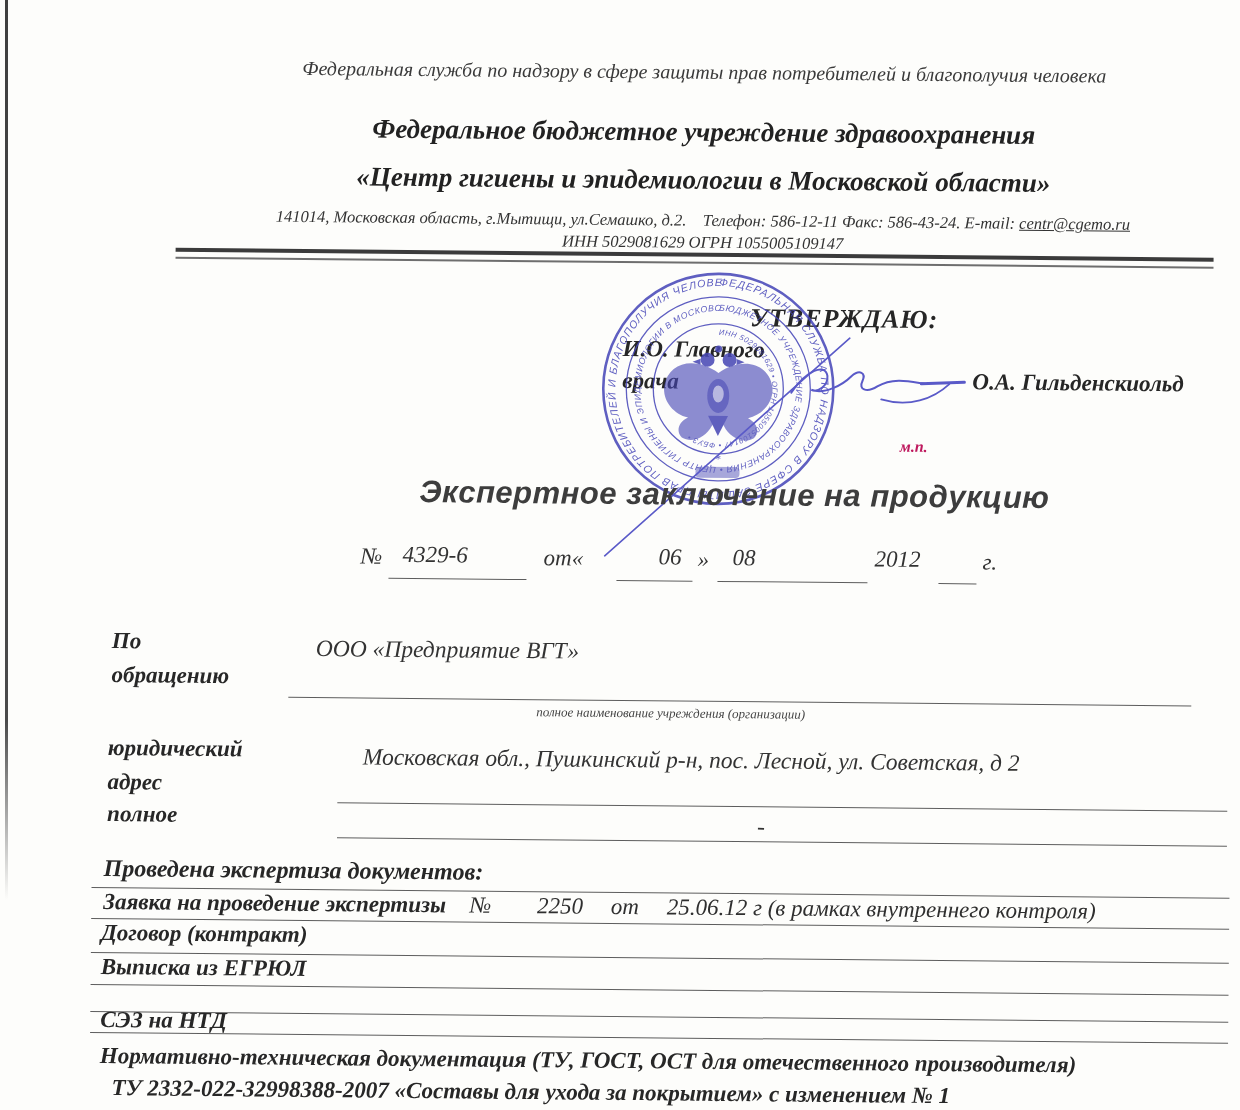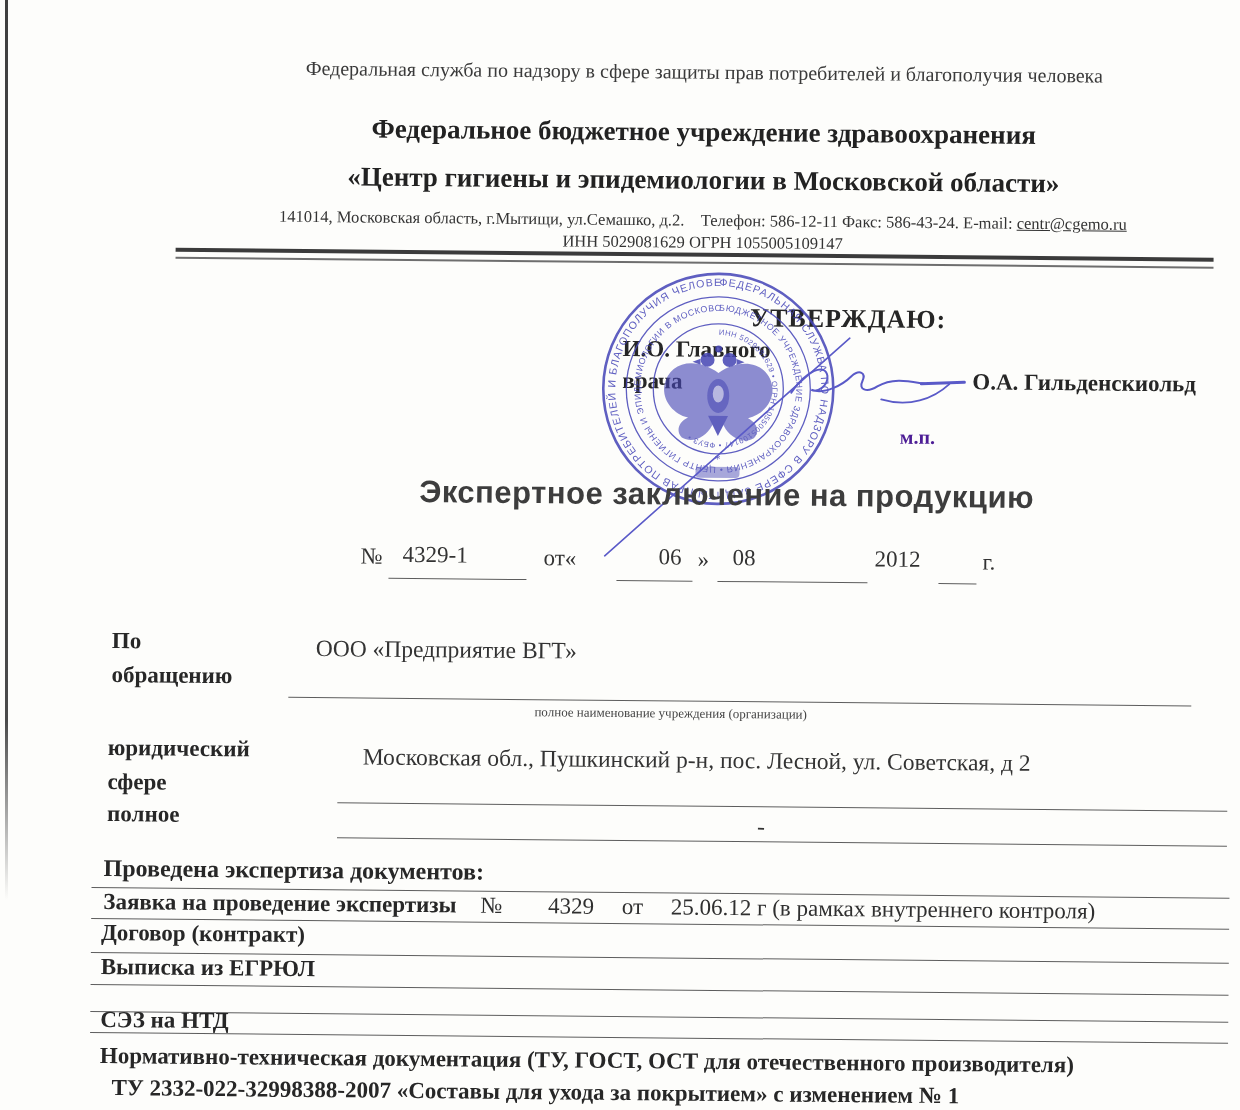--- a/index.html
+++ b/index.html
@@ -1,40 +1,40 @@
 <!DOCTYPE html>
 <html><head>
 <meta charset="utf-8">
 <style>
   html,body { margin:0; padding:0; background:#e8e8e6; }
   .page {
     position:relative; width:1240px; height:1110px;
     background:#fdfdfb; overflow:hidden;
-    font-family:"Liberation Serif", serif; color:#2f2f2f;
+    font-family:"Liberation Serif", serif; color:#2f2f2f;font-style:italic;
   }
   .content { position:absolute; left:0; top:0; width:1240px; height:1110px;
     transform:rotate(0.55deg); transform-origin:0 0; }
   .abs { position:absolute; }
   .bold { font-weight:bold; }
   .center { text-align:center; }
   .scan-edge { position:absolute; left:5px; top:0; width:3px; height:900px;
     background:linear-gradient(#3f3f3f 0%, #4a4a4a 80%, rgba(90,90,90,0)); }
   .hdr1 { left:170px; top:54px;  width:1070px; font-size:20px;  color:#3a3a3a; }
   .hdr2 { left:170px; top:110px; width:1070px; font-size:27px;  color:#222; }
   .hdr3 { left:170px; top:158px; width:1070px; font-size:27px;  color:#222; }
   .addr { left:170px; top:204px; width:1070px; font-size:16.5px; color:#333; white-space:pre; }
   .inn  { left:170px; top:226px; width:1070px; font-size:16.5px; color:#333; }
   .email-u { text-decoration:underline; }
   .divider { left:178px; top:246px; width:1038px; height:5px;
     border-top:4px solid #3b3b3b; border-bottom:2px solid #6e6e6e; }
   .approve   { left:753px; top:296px; font-size:26px; color:#262626; letter-spacing:1px; }
   .pos1      { left:626px; top:330px; font-size:23px; color:#262626; }
   .pos2      { left:626px; top:362px; font-size:23px; color:#262626; }
   .signer    { left:976px; top:360px; font-size:23px; color:#262626; }
-  .sealmark  { left:904px; top:417px; font-size:20px; color:#4c1d95; }
+  .sealmark  { left:904px; top:429px; font-size:16px; color:#be185d; }
   .stamp-svg { left:600px; top:260px; width:244px; height:244px; opacity:.86; }
   .sign-svg  { left:585px; top:318px; width:400px; height:245px; }
   .doc-title { left:424px; top:470px; font-size:31px; font-weight:bold;
     font-family:"Liberation Sans", sans-serif; color:#3d3d3d; letter-spacing:.5px; }
   .numrow span { position:absolute; font-size:23px; color:#333; }
   .rule { position:absolute; border-bottom:1.6px solid #5d5d5d; height:0; }
   .cap  { font-size:13px; color:#444; }
   .lbl  { font-size:23px; font-weight:bold; color:#272727; }
   .val  { font-size:23.5px; color:#333; }
   .row-line { position:absolute; font-size:23px; white-space:nowrap; }
@@ -101,54 +101,54 @@
         <path d="M210 67 C 225 44, 244 37, 246 50 C 247 60, 236 67, 230 64 C 244 69, 262 58, 270 50 C 278 43, 285 46, 281 55 C 277 63, 285 67, 296 60 C 312 50, 330 55, 344 57" stroke-width="2"></path>
         <path d="M300 73 C 328 81, 352 72, 368 57" stroke-width="1.8"></path>
         <path d="M340 57 L383 55" stroke-width="3"></path>
       </g>
     </svg>
 
     <div class="abs doc-title">Экспертное заключение на продукцию</div>
 
     <div class="numrow">
       <span style="left:366px; top:540px;">№</span>
-      <span style="left:408px; top:538px;">4329-1</span>
+      <span style="left:408px; top:538px;">4329-6</span>
       <span style="left:549px; top:540px;">от«</span>
       <span style="left:664px; top:538px;">06</span>
       <span style="left:703px; top:540px;">»</span>
       <span style="left:738px; top:538px;">08</span>
       <span style="left:880px; top:538px;">2012</span>
       <span style="left:988px; top:540px;">г.</span>
       <div class="rule" style="left:394px; top:574px; width:138px;"></div>
       <div class="rule" style="left:622px; top:574px; width:76px;"></div>
       <div class="rule" style="left:723px; top:574px; width:150px;"></div>
       <div class="rule" style="left:944px; top:574px; width:38px;"></div>
     </div>
 
     <div class="abs lbl" style="left:118px; top:627px;">По</div>
     <div class="abs lbl" style="left:118px; top:661px;">обращению</div>
     <div class="abs val" style="left:322px; top:632px;">ООО «Предприятие ВГТ»</div>
     <div class="rule" style="left:295px; top:694px; width:903px;"></div>
     <div class="abs cap center" style="left:225px; top:699px; width:905px;">полное наименование учреждения (организации)</div>
 
     <div class="abs lbl" style="left:115px; top:734px;">юридический</div>
-    <div class="abs lbl" style="left:115px; top:768px;">сфере</div>
+    <div class="abs lbl" style="left:115px; top:768px;">адрес</div>
     <div class="abs lbl" style="left:115px; top:800px;">полное</div>
     <div class="abs val" style="left:370px; top:740px;">Московская обл., Пушкинский р-н, пос. Лесной, ул. Советская, д 2</div>
     <div class="rule" style="left:345px; top:799px; width:890px;"></div>
     <div class="abs val" style="left:765px; top:806px;">-</div>
     <div class="rule" style="left:345px; top:834px; width:890px;"></div>
 
     <div class="abs lbl" style="left:112px; top:854px; font-size:24px;">Проведена экспертиза документов:</div>
     <div class="rule" style="left:100px; top:886px; width:1138px;"></div>
 
     <div class="row-line" style="left:112px; top:888px;">
       <span class="bold" style="color:#272727;">Заявка на проведение экспертизы</span>
       <span style="margin-left:18px;">№</span>
-      <span style="margin-left:40px;">4329</span>
+      <span style="margin-left:40px;">2250</span>
       <span style="margin-left:22px;margin-top:28px;">от</span>
       <span style="margin-left:22px;">25.06.12 г (в рамках внутреннего контроля)</span>
     </div>
     <div class="rule" style="left:100px; top:917px; width:1138px;"></div>
 
     <div class="abs lbl" style="left:110px; top:919px;">Договор (контракт)</div>
     <div class="rule" style="left:100px; top:951px; width:1138px;"></div>
 
     <div class="abs lbl" style="left:110px; top:953px;">Выписка из ЕГРЮЛ</div>
     <div class="rule" style="left:100px; top:983px; width:1138px;"></div>

